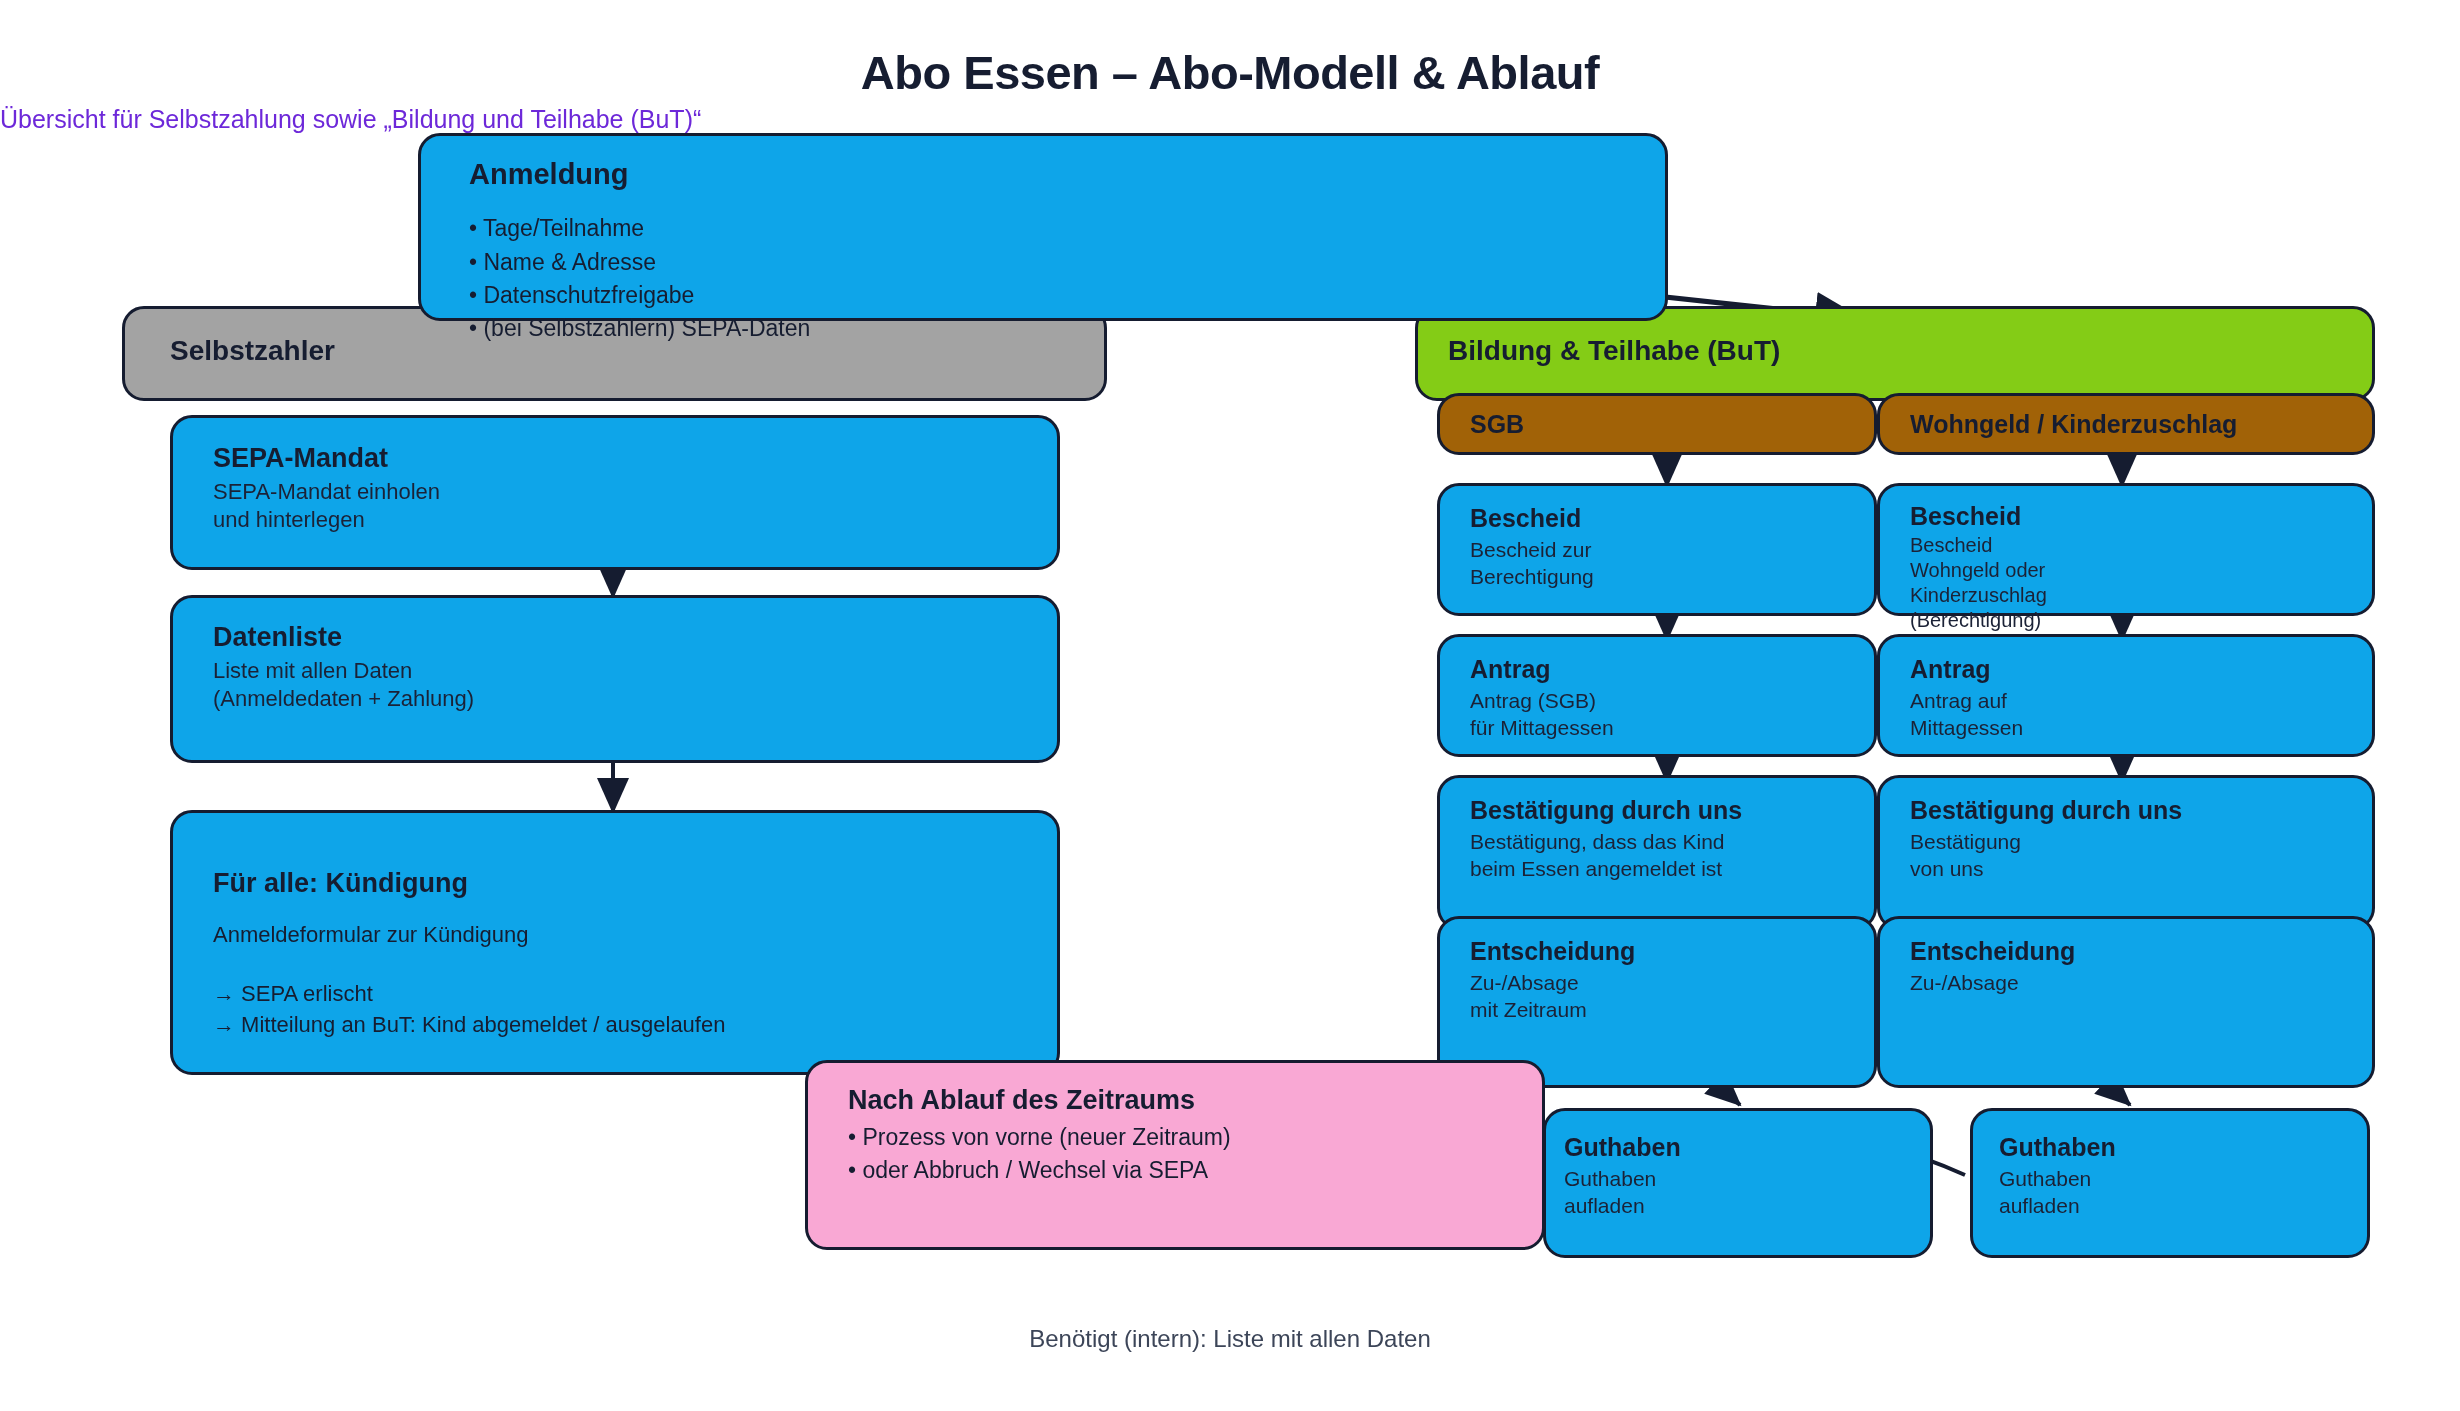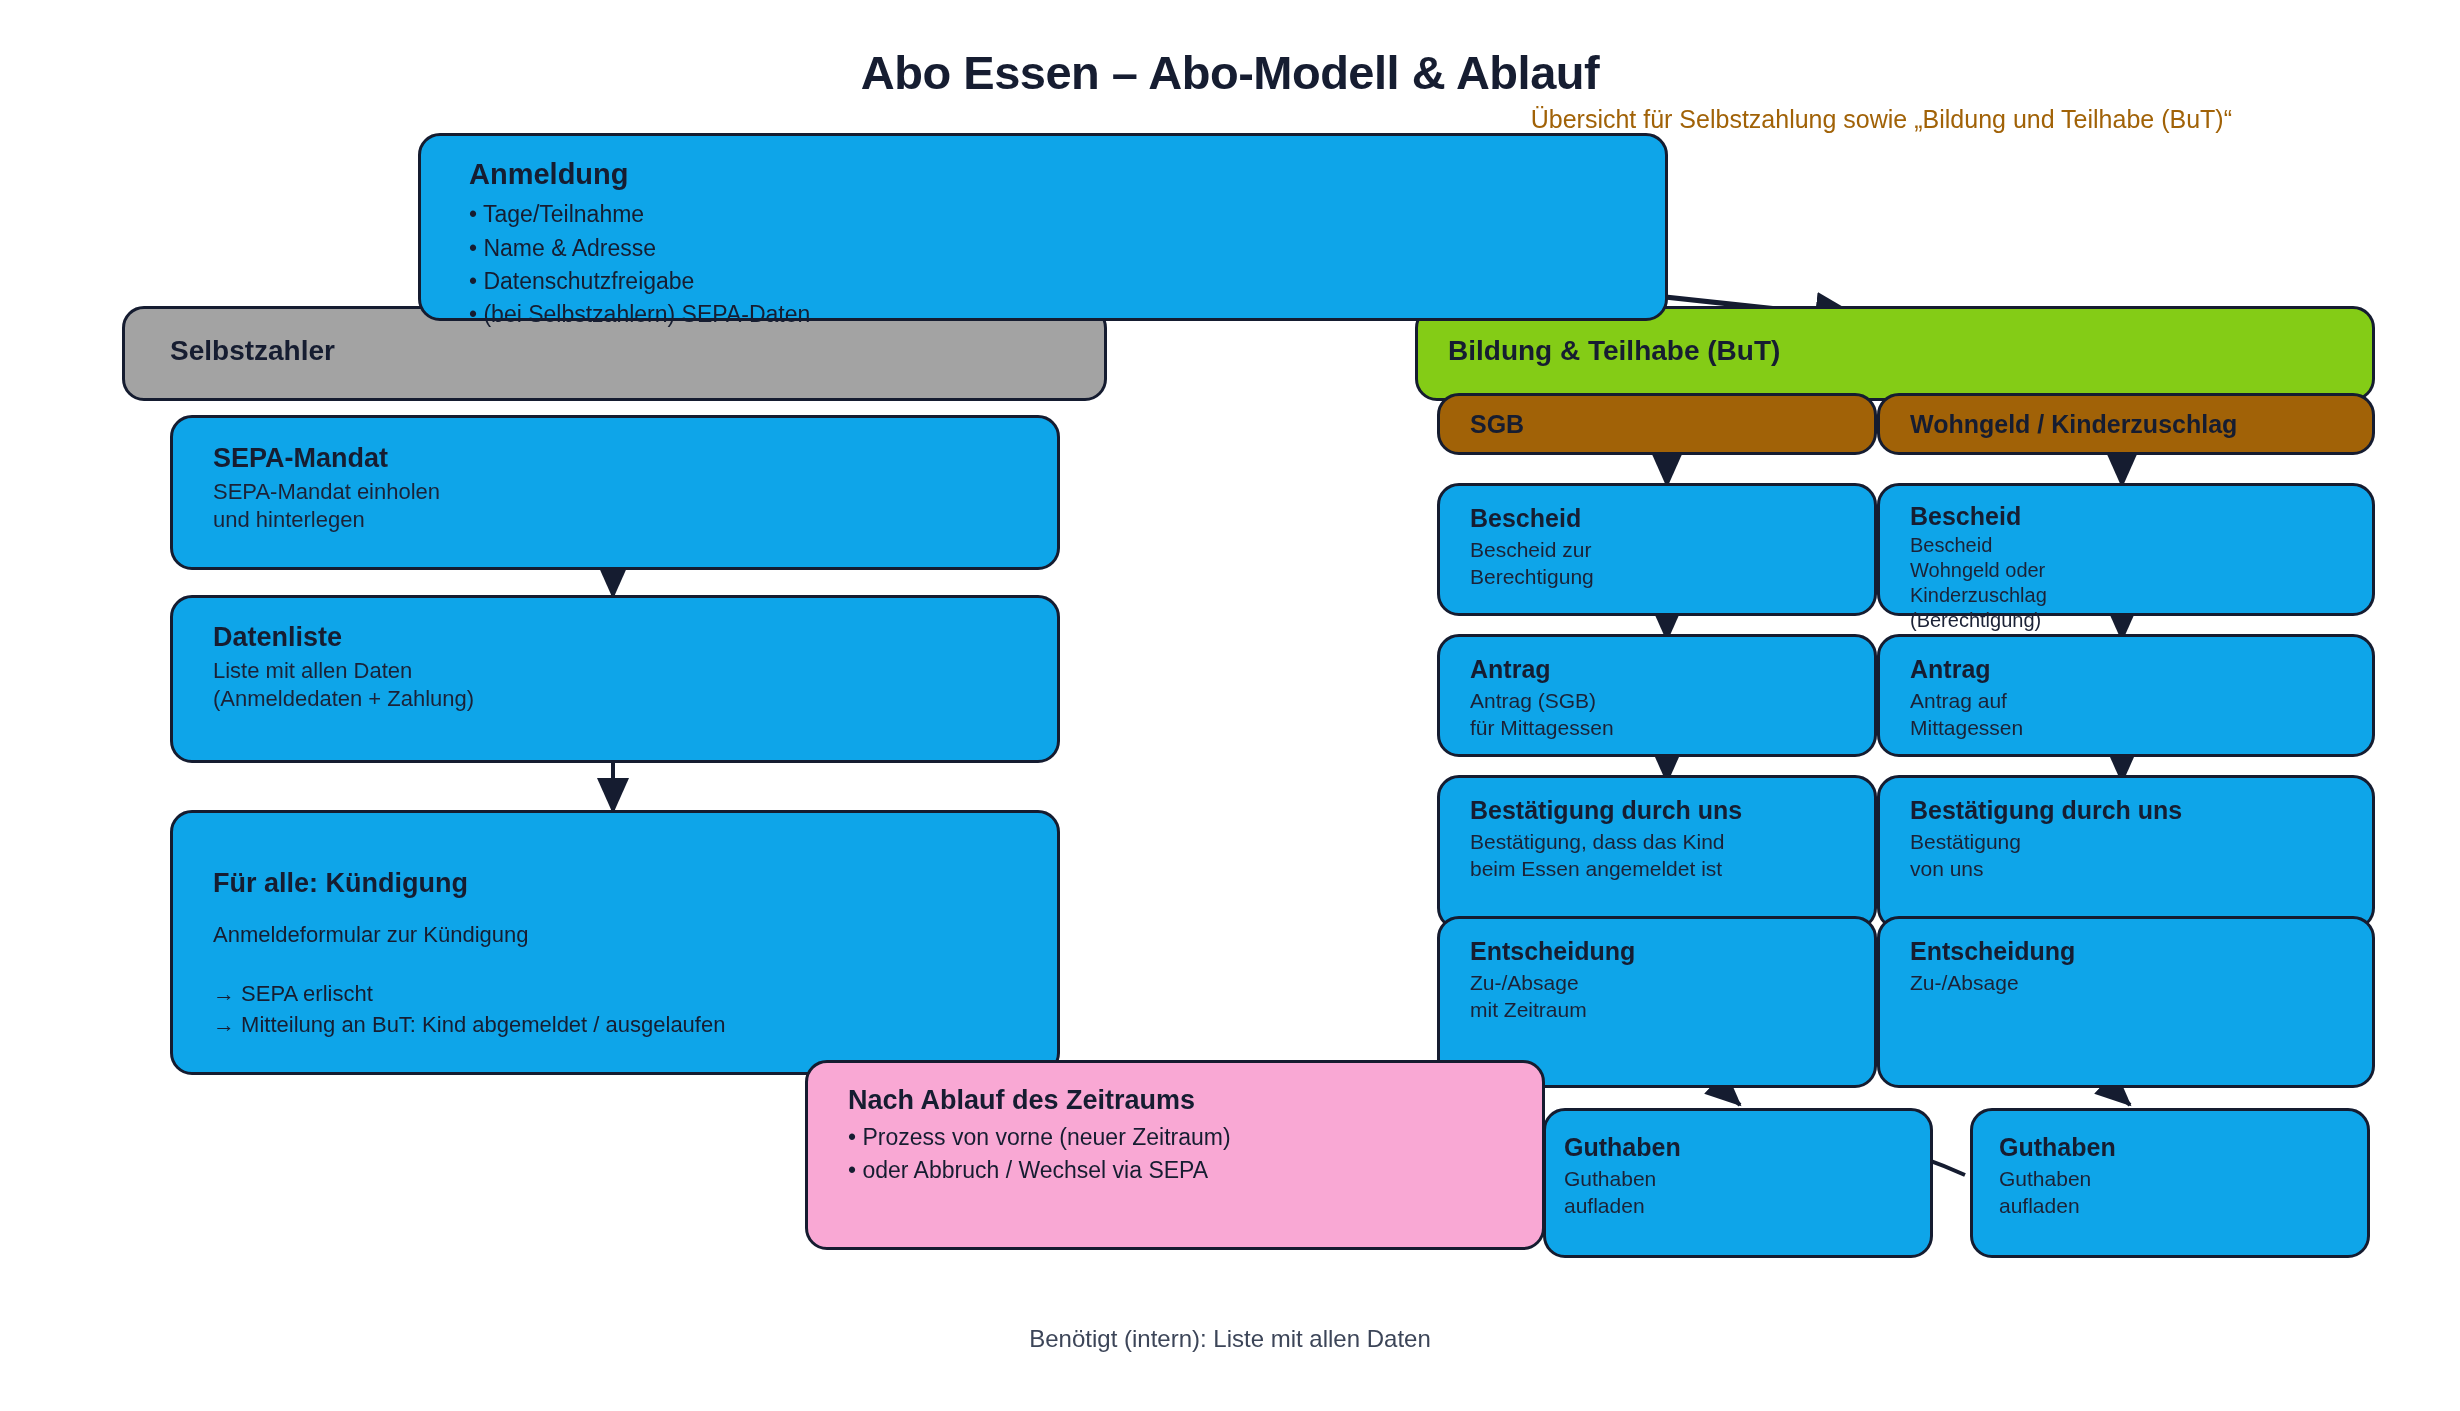--- a/index.html
+++ b/index.html
@@ -14,22 +14,22 @@
   .node.blue{background:#a3a3a3;}
   .node.green{background:#84cc16;}
   .node.lilac{background:#a16207;}
   .node.cream{background:#f9a8d4;}
 
   .inner{position:absolute;}
 
   
   .doc-title{position:absolute;left:0;width:2460px;text-align:center;
              font-weight:bold;font-size:47px;color:#161d31;letter-spacing:-0.5px;}
-  .doc-sub{position:absolute;left:0;width:2232px;text-align:right;
-           font-size:25px;color:#a16207;}
+  .doc-sub{position:absolute;left:0;width:2232px;text-align:left;
+           font-size:25px;color:#6d28d9;}
   .doc-foot{position:absolute;left:0;width:2460px;text-align:center;
             font-size:24px;color:#3c4558;}
 
   
   .lane-h{font-weight:bold;font-size:28px;}
   .sub-lane-h{font-weight:bold;font-size:25px;}
 
   
   .c-title{font-weight:bold;font-size:27px;line-height:1.18;}
   .c-title.sm{font-size:25px;}
@@ -83,21 +83,21 @@
 
       <path d="M1590,1176 C1560,1168 1540,1162 1528,1155" marker-end="url(#ahs)" stroke-width="4"></path>
 
       <path d="M1965,1175 C1820,1110 1640,1108 1525,1148" marker-end="url(#ahs)" stroke-width="4"></path>
     </g>
   </svg>
 
   <div class="node" style="left:418px;top:133px;width:1250px;height:188px;z-index:4;">
     <div class="inner" style="left:48px;top:21px;">
       <div class="c-title" style="font-size:29px;">Anmeldung</div>
-      <div class="bul" style="margin-top:7px;">
+      <div class="bul" style="margin-top:21px;">
         <div>• Tage/Teilnahme</div>
         <div>• Name &amp; Adresse</div>
         <div>• Datenschutzfreigabe</div>
         <div>• (bei Selbstzahlern) SEPA-Daten</div>
       </div>
     </div>
   </div>
 
   <div class="node blue" style="left:122px;top:306px;width:985px;height:95px;z-index:3;">
     <div class="inner lane-h" style="left:45px;top:26px;">Selbstzahler</div>

